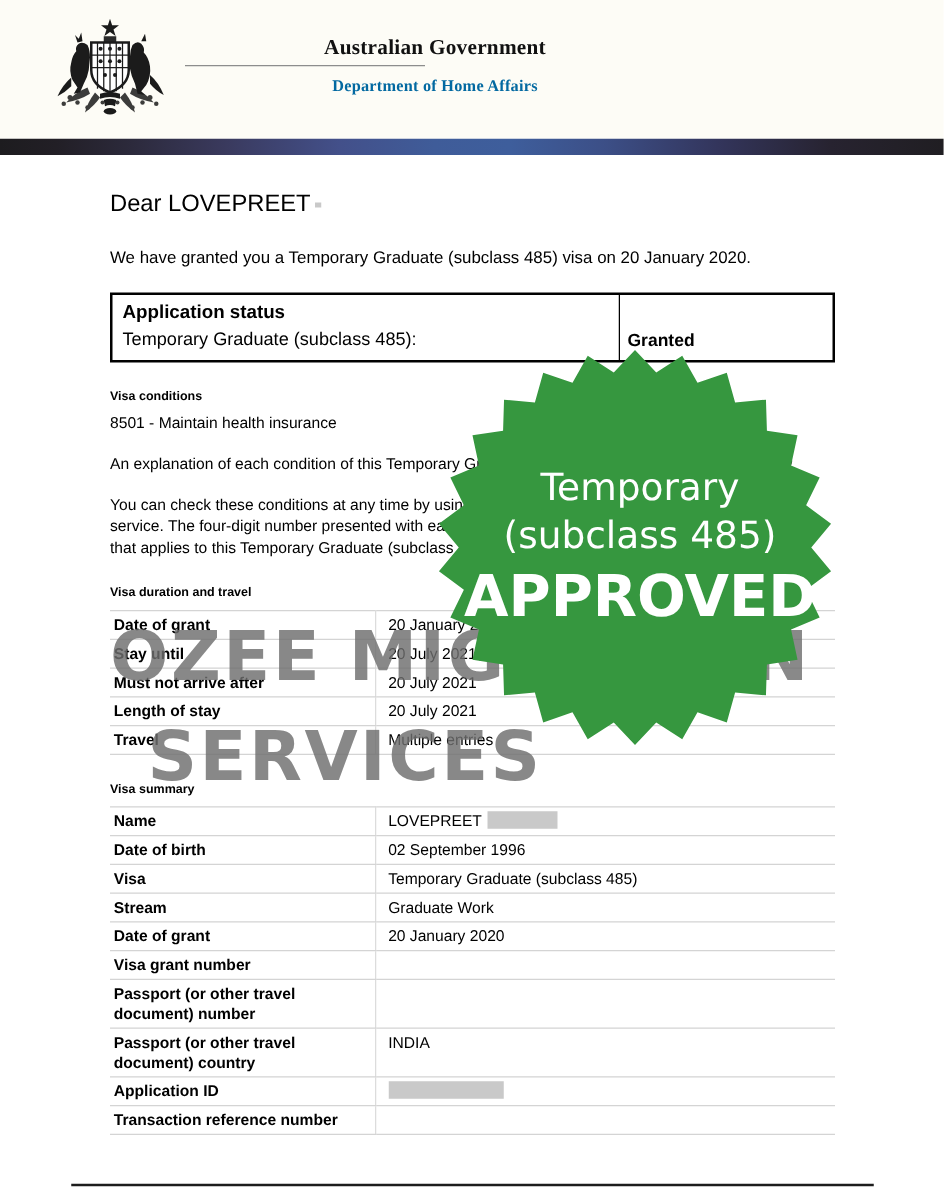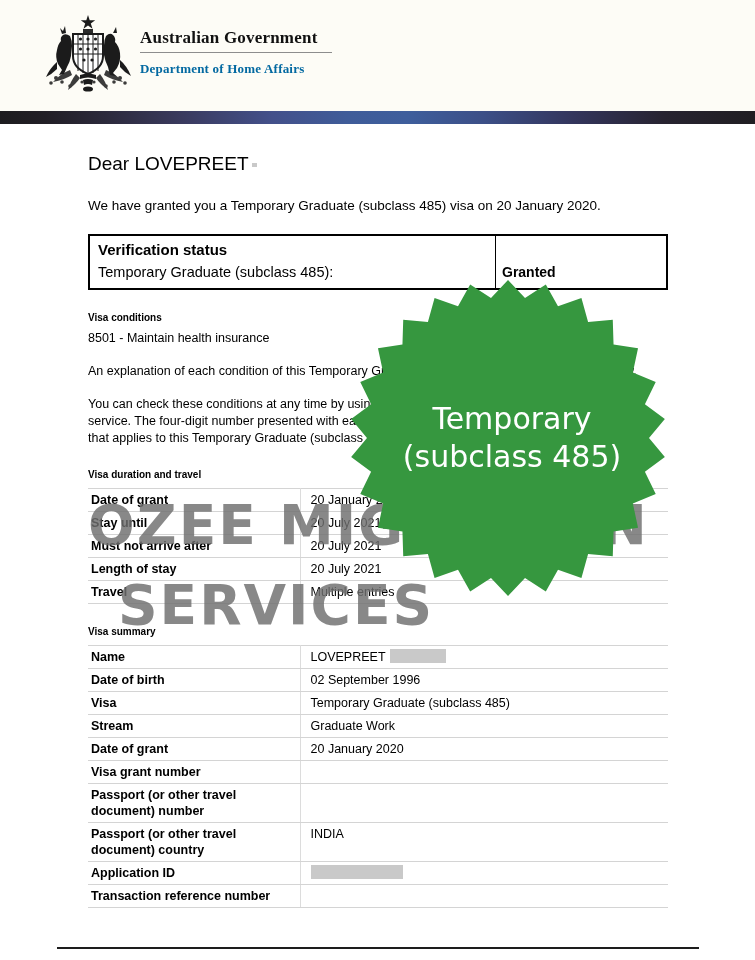--- a/index.html
+++ b/index.html
@@ -22,22 +22,23 @@
     width: 755px; height: 111px;
     background: #fdfcf6;
   }
   .crest-wrap {
     position: absolute;
     left: 40px; top: 12px;
     width: 96px; height: 82px;
   }
   .gov-text {
     position: absolute;
-    left: 140px; top: 28px;
+    left: 148px; top: 28px;
     width: 400px;
+    text-align: center;
   }
   .gov-line1 {
     font-family: "Liberation Serif", serif;
     font-weight: bold;
     font-size: 17px;
     letter-spacing: 0.2px;
     color: #111111;
     line-height: 20px;
   }
   .gov-rule {
@@ -338,21 +339,21 @@
 
 <div class="doc">
   <div class="content">
 
     <p class="greeting"><span>Dear LOVEPREET</span><span class="redact-dot"></span></p>
 
     <p class="intro">We have granted you a Temporary Graduate (subclass 485) visa on 20 January 2020.</p>
 
     <div class="status-box">
       <div class="vdiv"></div>
-      <div class="status-title">Verification status</div>
+      <div class="status-title">Application status</div>
       <div class="status-sub">Temporary Graduate (subclass 485):</div>
       <div class="status-value">Granted</div>
     </div>
 
     <div class="sec-heading">Visa conditions</div>
     <div class="cond-line">8501 - Maintain health insurance</div>
     <div class="para">An explanation of each condition of this Temporary Graduate (subclass 485) visa is provided below.</div>
     <div class="para">You can check these conditions at any time by using the Visa Entitlement Verification Online (VEVO) service. The four-digit number presented with each condition is used in VEVO to identify each condition that applies to this Temporary Graduate (subclass 485) visa.</div>
 
     <div class="sec-heading">Visa duration and travel</div>
@@ -435,16 +436,17 @@
   <div class="wm-line2">SERVICES</div>
 </div>
 
 <div class="badge">
   <svg viewBox="0 0 320 320" aria-hidden="true">
     <path id="starburst" fill="#36973f" d="M160.00 2.00 L177.00 20.03 L197.81 6.59 L210.00 28.16 L233.43 20.10 L240.10 43.96 L264.77 41.74 L265.54 66.50 L290.03 70.25 L284.85 94.47 L307.73 103.97 L296.90 126.26 L316.85 140.96 L301.00 160.00 L316.85 179.04 L296.90 193.74 L307.73 216.03 L284.85 225.53 L290.03 249.75 L265.54 253.50 L264.77 278.26 L240.10 276.04 L233.43 299.90 L210.00 291.84 L197.81 313.41 L177.00 299.97 L160.00 318.00 L143.00 299.97 L122.19 313.41 L110.00 291.84 L86.57 299.90 L79.90 276.04 L55.23 278.26 L54.46 253.50 L29.97 249.75 L35.15 225.53 L12.27 216.03 L23.10 193.74 L3.15 179.04 L19.00 160.00 L3.15 140.96 L23.10 126.26 L12.27 103.97 L35.15 94.47 L29.97 70.25 L54.46 66.50 L55.23 41.74 L79.90 43.96 L86.57 20.10 L110.00 28.16 L122.19 6.59 L143.00 20.03 Z"></path>
   </svg>
   <div class="badge-text">
     <div class="badge-l1">Temporary</div>
     <div class="badge-l3">(subclass 485)</div>
+    <div class="badge-l4">APPROVED</div>
   </div>
 </div>
 
 <div class="bottom-rule"></div>
 
 </body></html>

